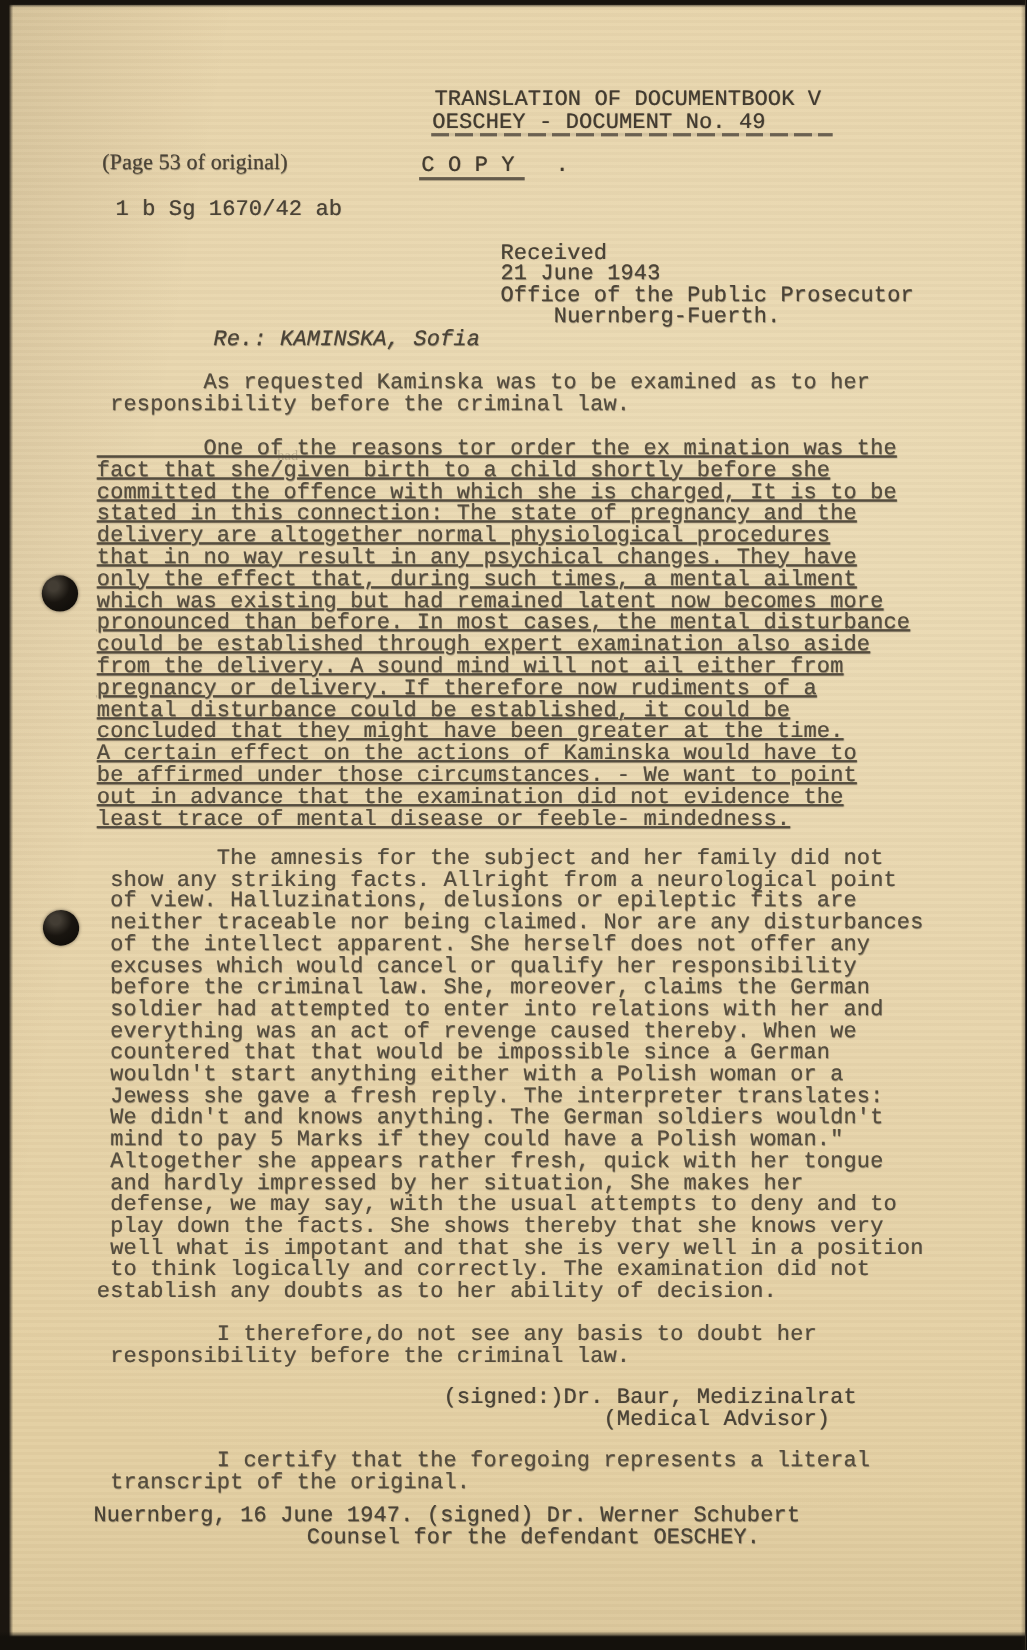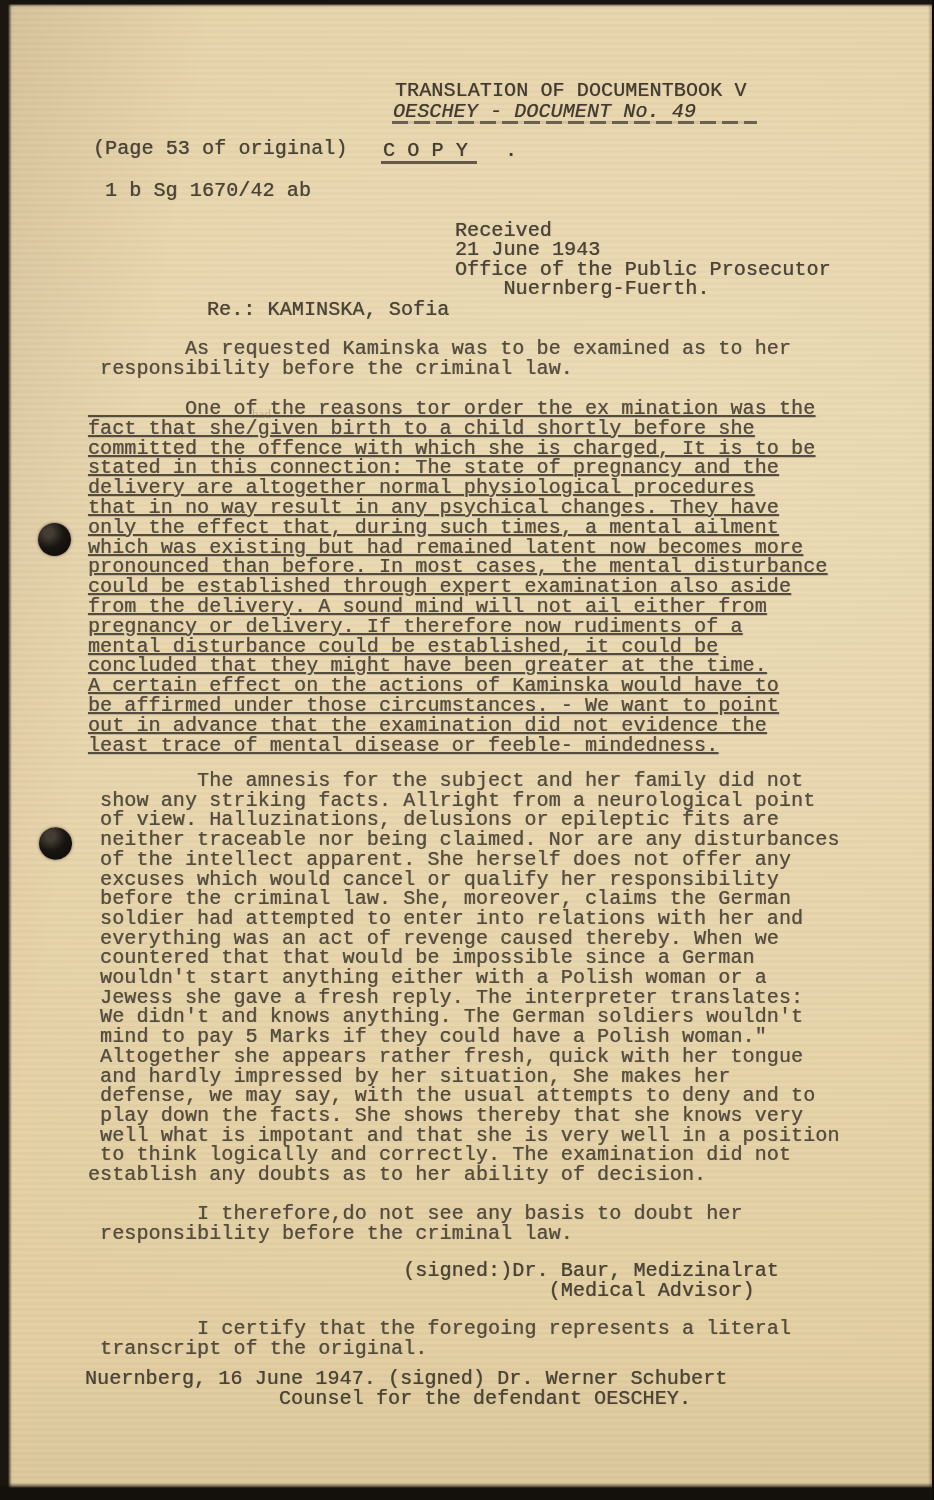--- a/index.html
+++ b/index.html
@@ -53,38 +53,38 @@
 
   <div class="edge-top"></div>
   <div class="edge-left"></div>
   <div class="edge-bottom"></div>
   <div class="edge-right"></div>
 
   <div class="hole hole-1"></div>
   <div class="hole hole-2"></div>
 
   <pre class="tw header-ink" style="left:395px;top:81px;">TRANSLATION OF DOCUMENTBOOK V</pre>
-  <pre class="tw header-ink" style="left:393px;top:102px;font-style:italic;">OESCHEY - DOCUMENT No. 49</pre>
+  <pre class="tw header-ink" style="left:393px;top:102px;">OESCHEY - DOCUMENT No. 49</pre>
   <div class="rule-dashed" style="left:392px;top:121px;width:365px;"></div>
 
-  <pre class="tw" style="left:93px;top:139px;">(Page 53 of original)</pre>
+  <pre class="tw" style="left:93px;top:139px;font-family:Liberation Serif, serif;">(Page 53 of original)</pre>
 
   <pre class="tw header-ink" style="left:383px;top:141px;">C O P Y</pre>
   <pre class="tw header-ink" style="left:505px;top:141px;">.</pre>
   <div class="rule" style="left:381px;top:161px;width:96px;height:2.5px;"></div>
 
   <pre class="tw" style="left:105px;top:181px;">1 b Sg 1670/42 ab</pre>
 
 
   <pre class="tw" style="left:455px;top:221px;line-height:19.3px;">Received
 21 June 1943
 Office of the Public Prosecutor
     Nuernberg-Fuerth.</pre>
 
-  <pre class="tw" style="left:207px;top:300px;">Re.: KAMINSKA, Sofia</pre>
+  <pre class="tw" style="left:194px;top:300px;font-style:italic;">Re.: KAMINSKA, Sofia</pre>
 
   <pre class="tw body-ink" style="left:88px;top:339px;">        As requested Kaminska was to be examined as to her
  responsibility before the criminal law.</pre>
 
   <pre class="tw body-ink" style="left:88px;top:399px;text-decoration:underline;">        One of the reasons tor order the ex mination was the
 fact that she/given birth to a child shortly before she
 committed the offence with which she is charged, It is to be
 stated in this connection: The state of pregnancy and the
 delivery are altogether normal physiological procedures
 that in no way result in any psychical changes. They have

